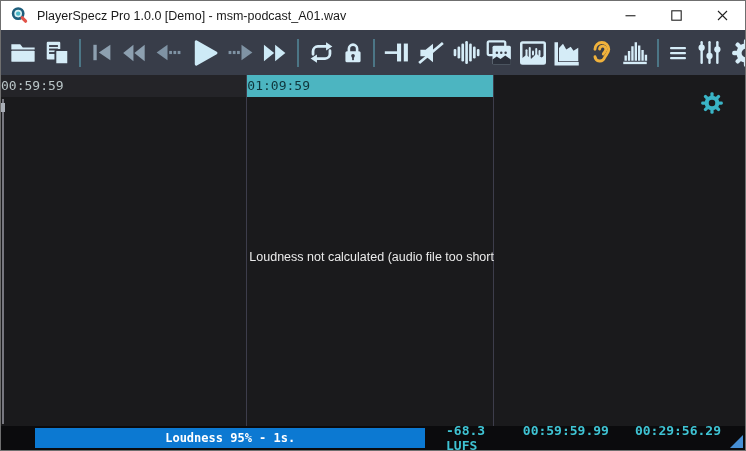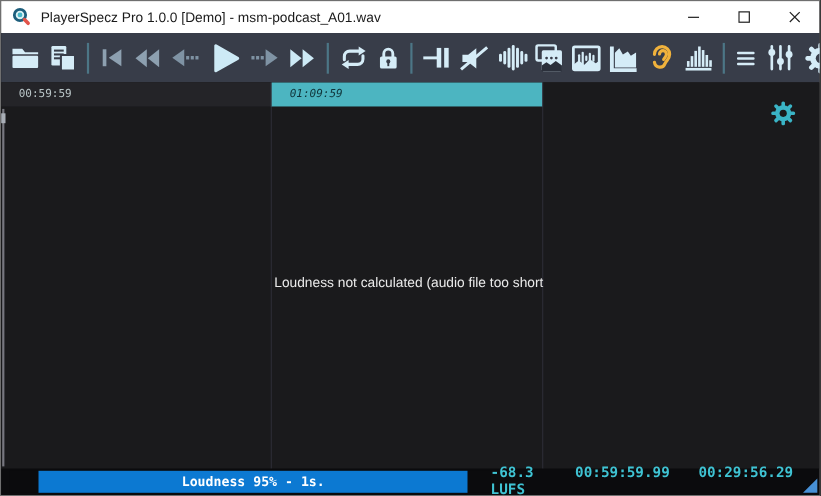--- a/index.html
+++ b/index.html
@@ -21,23 +21,23 @@
   .w34{width:34px}.w30{width:30px}.w40{width:40px}.w28{width:28px}
   .tsep{width:2px;height:28px;background:#4c7686;margin:0 5px;flex:0 0 auto;}
   .tbtn svg{display:block;}
   
   .panels{flex:1 1 auto;display:flex;background:#19191b;min-height:0;}
   .panel{display:flex;flex-direction:column;min-width:0;}
   .p1{width:246px}.p2{width:246px}.p3{width:252px}
   .panel-divider{width:1px;background:#3d3d4b;flex:0 0 auto;}
   .panel-header{
     height:22px;line-height:22px;flex:0 0 auto;background:#242428;color:#b9c5c7;
-    font-family:"DejaVu Sans Mono",monospace;font-size:10px;padding-left:16px;
-  }
-  .panel-header.active{background:#4cb5c1;color:#10353b;font-style:italic;}
+    font-family:"DejaVu Sans Mono",monospace;font-size:13px;padding-left:0;
+  }
+  .panel-header.active{background:#4cb5c1;color:#10353b;}
   .panel-body{flex:1 1 auto;position:relative;background:#1a1a1c;}
   .vtrack{position:absolute;left:1px;top:2px;bottom:2px;width:2px;background:#77777f;}
   .vhandle{position:absolute;left:0;top:6px;width:4px;height:9px;background:#a9aeb6;}
   .panel-msg{
     position:absolute;top:153px;left:0;right:0;padding-left:2px;
     color:#eaeaea;font-size:12.5px;white-space:nowrap;
   }
   .panel-gear{position:absolute;top:15px;right:20px;}
   
   .statusbar{

